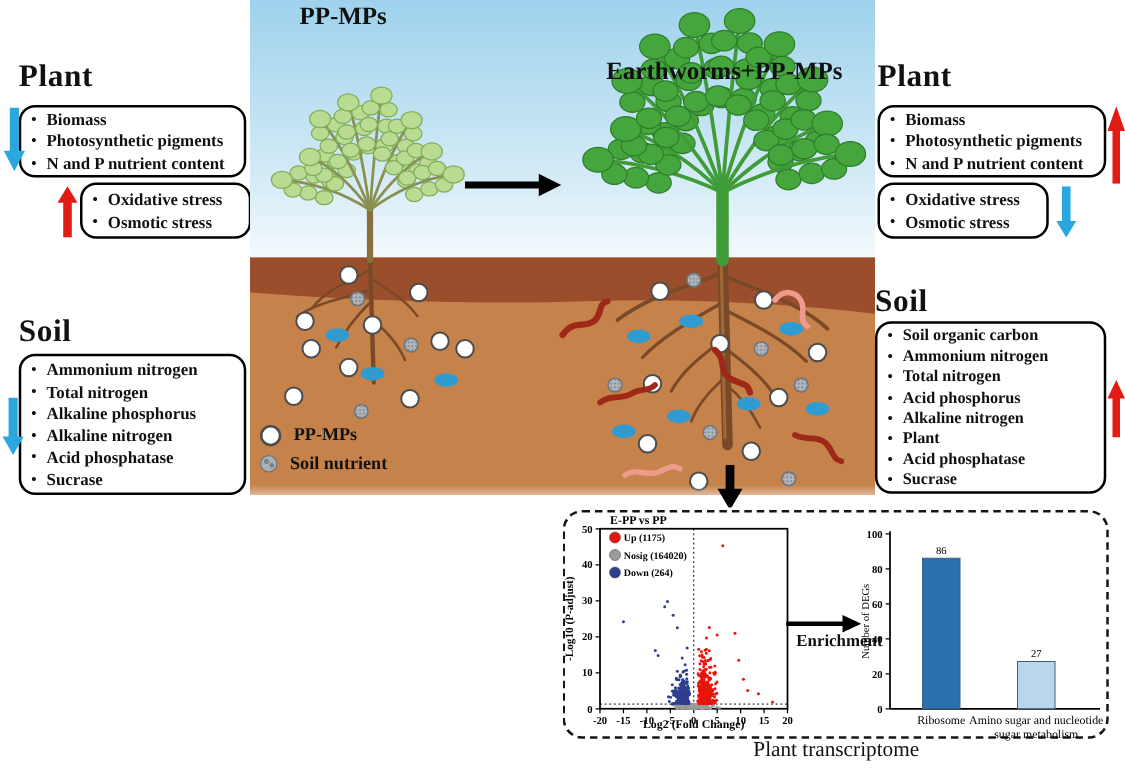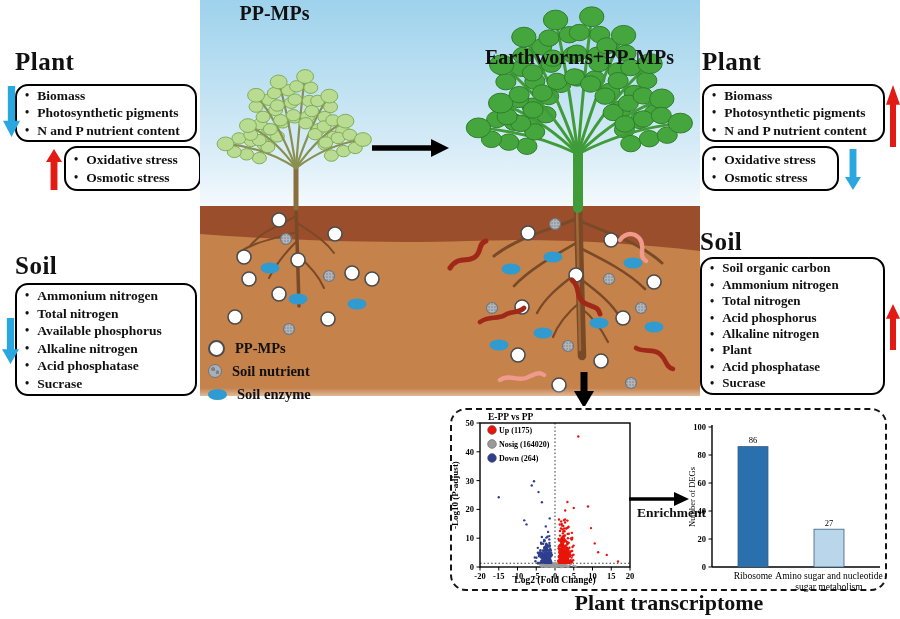--- a/index.html
+++ b/index.html
@@ -18,21 +18,21 @@
   .treatment{position:absolute;font-weight:bold;font-size:20px;text-align:center;}
   .soil-legend{position:absolute;display:flex;flex-direction:column;gap:1px;}
   .legend-row{display:flex;align-items:center;gap:10px;height:22px;font-weight:bold;font-size:14.5px;}
   .sw{flex:0 0 auto;}
   .sw-pp{width:13px;height:13px;border-radius:50%;background:#fff;border:2px solid #4c4c4c;}
   .sw-nut{width:12px;height:12px;border-radius:50%;background:#aab0b6;border:1.5px solid #6f757b;
           background-image:radial-gradient(circle at 35% 35%, #7c828a 18%, rgba(0,0,0,0) 20%),
                            radial-gradient(circle at 70% 60%, #7c828a 16%, rgba(0,0,0,0) 18%);}
   .sw-enz{width:19px;height:11px;border-radius:50%;background:#2f9bd0;}
   .dash-panel{position:absolute;left:450px;top:408px;width:437px;height:183px;border:2.5px dashed #151515;border-radius:16px;box-sizing:border-box;background:#fff;}
-  .panel-title{position:absolute;left:450px;top:590px;width:438px;text-align:center;font-weight:bold;font-size:22px;}
+  .panel-title{position:absolute;left:450px;top:590px;width:438px;text-align:center;font-weight:normal;font-size:17px;}
   .enrich-label{position:absolute;left:612px;top:505px;width:94px;text-align:right;font-weight:bold;font-size:13.5px;}
   svg text{font-family:"Liberation Serif",serif;}
 </style>
 </head>
 <body>
 
 <div class="page">
 
   <div class="side-title" style="left:15px;top:48px;width:182px;">Plant</div>
 
@@ -83,21 +83,21 @@
         <div class="bullet-item">
           <span class="bullet">•</span>
           <span>Ammonium nitrogen</span>
         </div>
         <div class="bullet-item">
           <span class="bullet">•</span>
           <span>Total nitrogen</span>
         </div>
         <div class="bullet-item">
           <span class="bullet">•</span>
-          <span>Available phosphorus</span>
+          <span>Alkaline phosphorus</span>
         </div>
         <div class="bullet-item">
           <span class="bullet">•</span>
           <span>Alkaline nitrogen</span>
         </div>
         <div class="bullet-item">
           <span class="bullet">•</span>
           <span>Acid phosphatase</span>
         </div>
         <div class="bullet-item">
@@ -451,24 +451,20 @@
     <div class="treatment" style="left:12px;top:2px;width:125px;">PP-MPs</div>
     <div class="treatment" style="left:262px;top:2px;width:235px;margin-top:44px;">Earthworms+PP-MPs</div>
     <div class="soil-legend" style="left:8px;top:337px;">
       <div class="legend-row">
         <span class="sw sw-pp"></span>
         <span>PP-MPs</span>
       </div>
       <div class="legend-row">
         <span class="sw sw-nut"></span>
         <span>Soil nutrient</span>
-      </div>
-      <div class="legend-row">
-        <span class="sw sw-enz"></span>
-        <span>Soil enzyme</span>
       </div>
     </div>
   </div>
 
   <div class="dash-panel"></div>
 
   <svg id="volcano-svg" width="230" height="182" viewBox="0 0 230 182" style="position:absolute;left:450px;top:410px;">
       <rect x="30" y="13" width="150" height="144" fill="#fff" stroke="#000" stroke-width="1.4"></rect>
       <line x1="30" y1="157" x2="30" y2="160.5" stroke="#000" stroke-width="1"></line>
       <text x="30" y="169" font-size="8.5" text-anchor="middle" font-weight="bold" fill="#000">-20</text>

